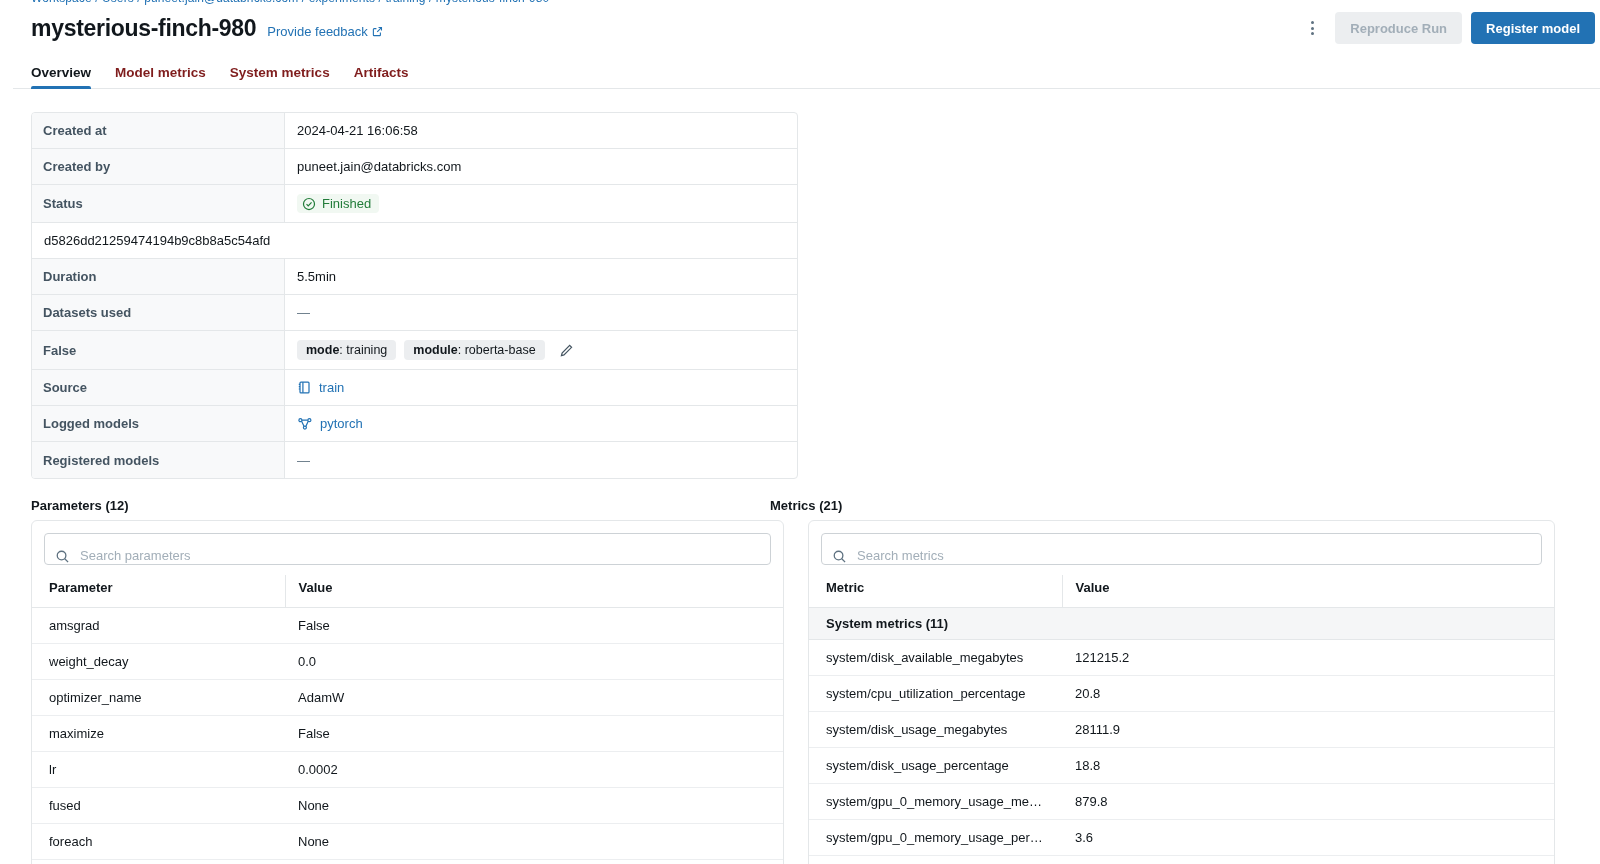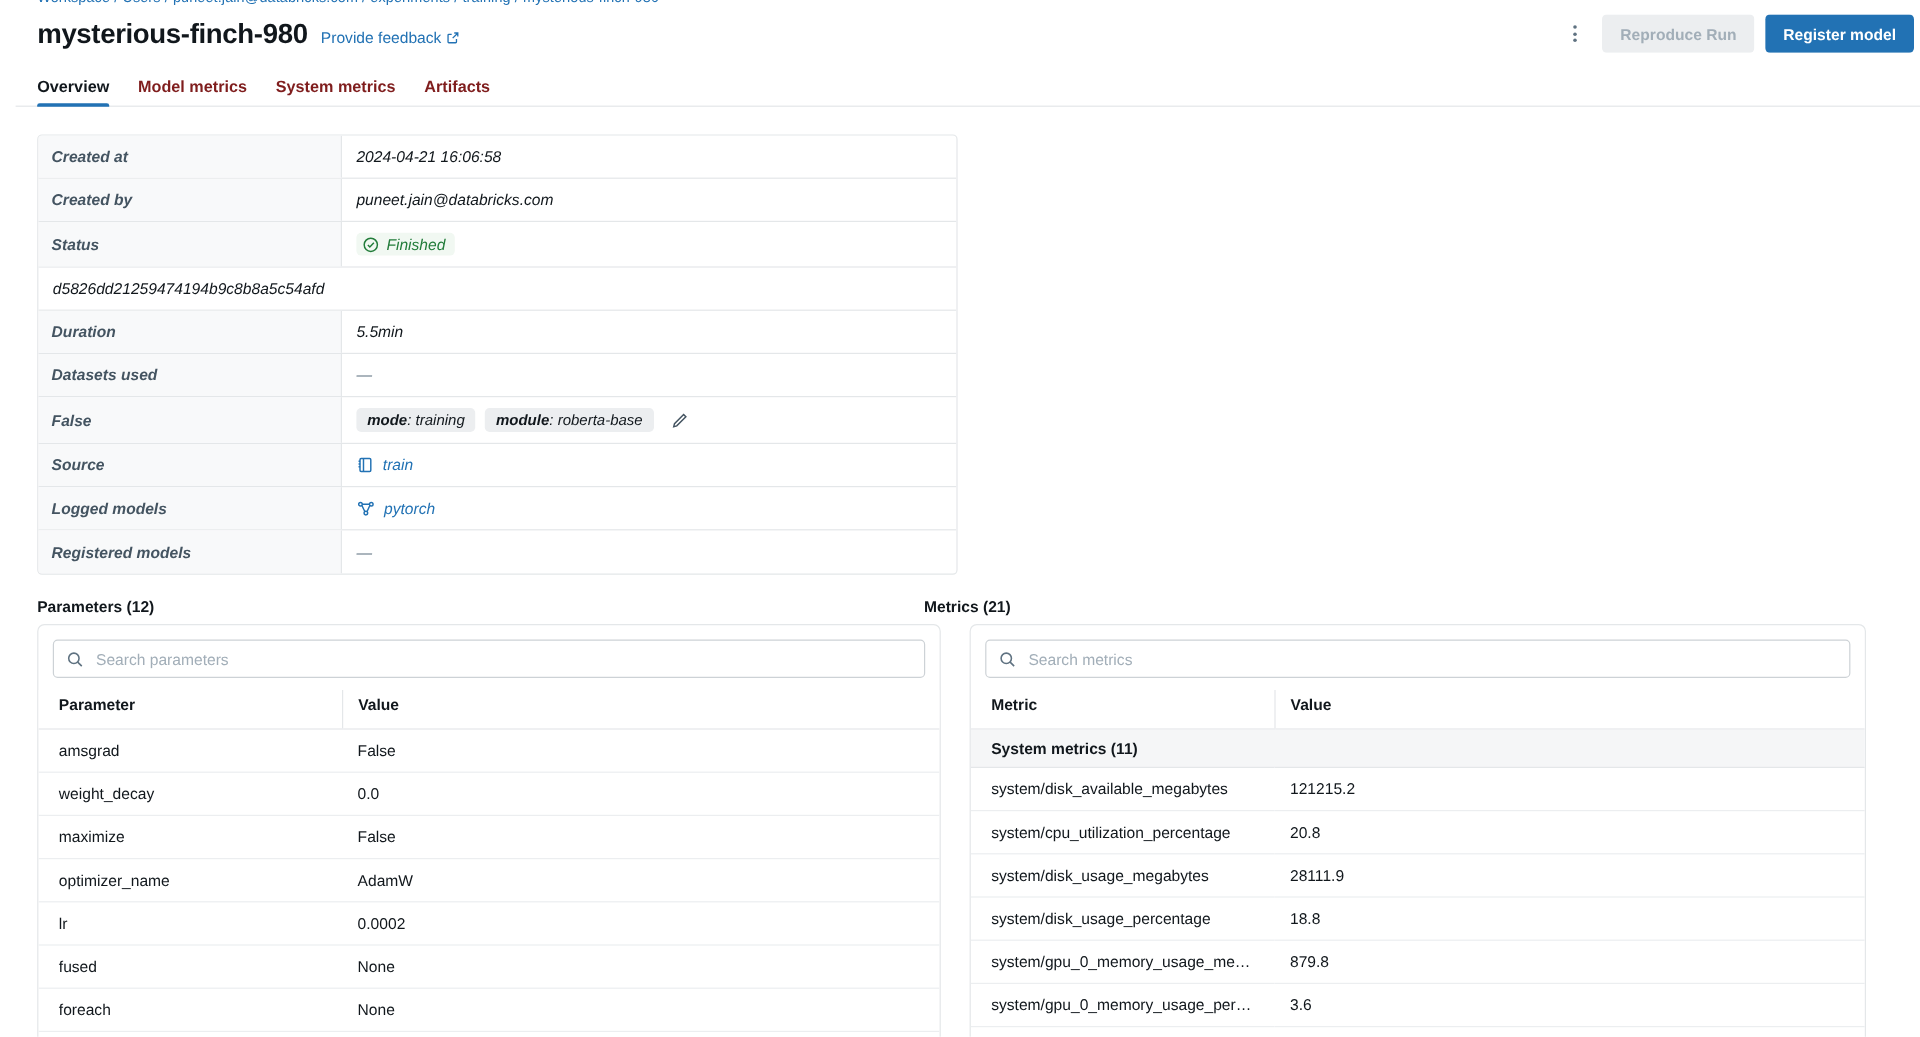--- a/index.html
+++ b/index.html
@@ -62,21 +62,21 @@
     content: ""; position: absolute; left: 0; right: 0; bottom: -1px;
     height: 3px; background: #2272b4; border-radius: 2px 2px 0 0;
   }
 
   
   .details {
     position: absolute; top: 112px; left: 18px; width: 767px;
     border: 1px solid #e4e7e9; border-radius: 4px; overflow: hidden;
     background: #ffffff;
   }
-  .d-row { display: flex; border-bottom: 1px solid #e4e7e9; min-height: 36px; font-style: italic; }
+  .d-row { display: flex; border-bottom: 1px solid #e4e7e9; min-height: 36px; }
   .d-row:last-child { border-bottom: none; }
   .d-label {
     width: 253px; flex: 0 0 253px; background: #f8f9fa;
     border-right: 1px solid #e4e7e9;
     font-size: 13px; font-weight: 700; color: #445461;
     display: flex; align-items: center; padding: 9px 11px;
   }
   .d-value {
     flex: 1; font-size: 13px; color: #11171c;
     display: flex; align-items: center; padding: 9px 12px; gap: 8px; min-width: 0;
@@ -107,21 +107,21 @@
   .panel {
     position: absolute; top: 520px; border: 1px solid #e4e7e9;
     border-radius: 6px; background: #ffffff; overflow: hidden;
   }
   #params-panel { left: 18px; width: 753px; height: 360px; }
   #metrics-panel { left: 795px; width: 747px; height: 360px; }
 
   .search-wrap { padding: 12px 12px 10px 12px; }
   .search-box {
     height: 32px; border: 1px solid #cdd2d6; border-radius: 4px;
-    display: flex; align-items: center; gap: 8px; padding: 0 10px; background: #fff;
+    display: flex; align-items: flex-end; gap: 8px; padding: 0 10px; background: #fff;
   }
   .search-box input {
     border: none; outline: none; flex: 1; font-size: 13px;
     font-family: "Liberation Sans", sans-serif; color: #11171c; background: transparent;
   }
   .search-box input::placeholder { color: #a2aeb8; }
 
   table.grid { width: 100%; border-collapse: collapse; table-layout: fixed; }
   table.grid th {
     text-align: left; font-size: 13px; font-weight: 700; color: #11171c;
@@ -289,26 +289,26 @@
       <tbody>
         <tr>
           <td>amsgrad</td>
           <td class="col-val">False</td>
         </tr>
         <tr>
           <td>weight_decay</td>
           <td class="col-val">0.0</td>
         </tr>
         <tr>
+          <td>optimizer_name</td>
+          <td class="col-val">AdamW</td>
+        </tr>
+        <tr>
           <td>maximize</td>
           <td class="col-val">False</td>
-        </tr>
-        <tr>
-          <td>optimizer_name</td>
-          <td class="col-val">AdamW</td>
         </tr>
         <tr>
           <td>lr</td>
           <td class="col-val">0.0002</td>
         </tr>
         <tr>
           <td>fused</td>
           <td class="col-val">None</td>
         </tr>
         <tr>

